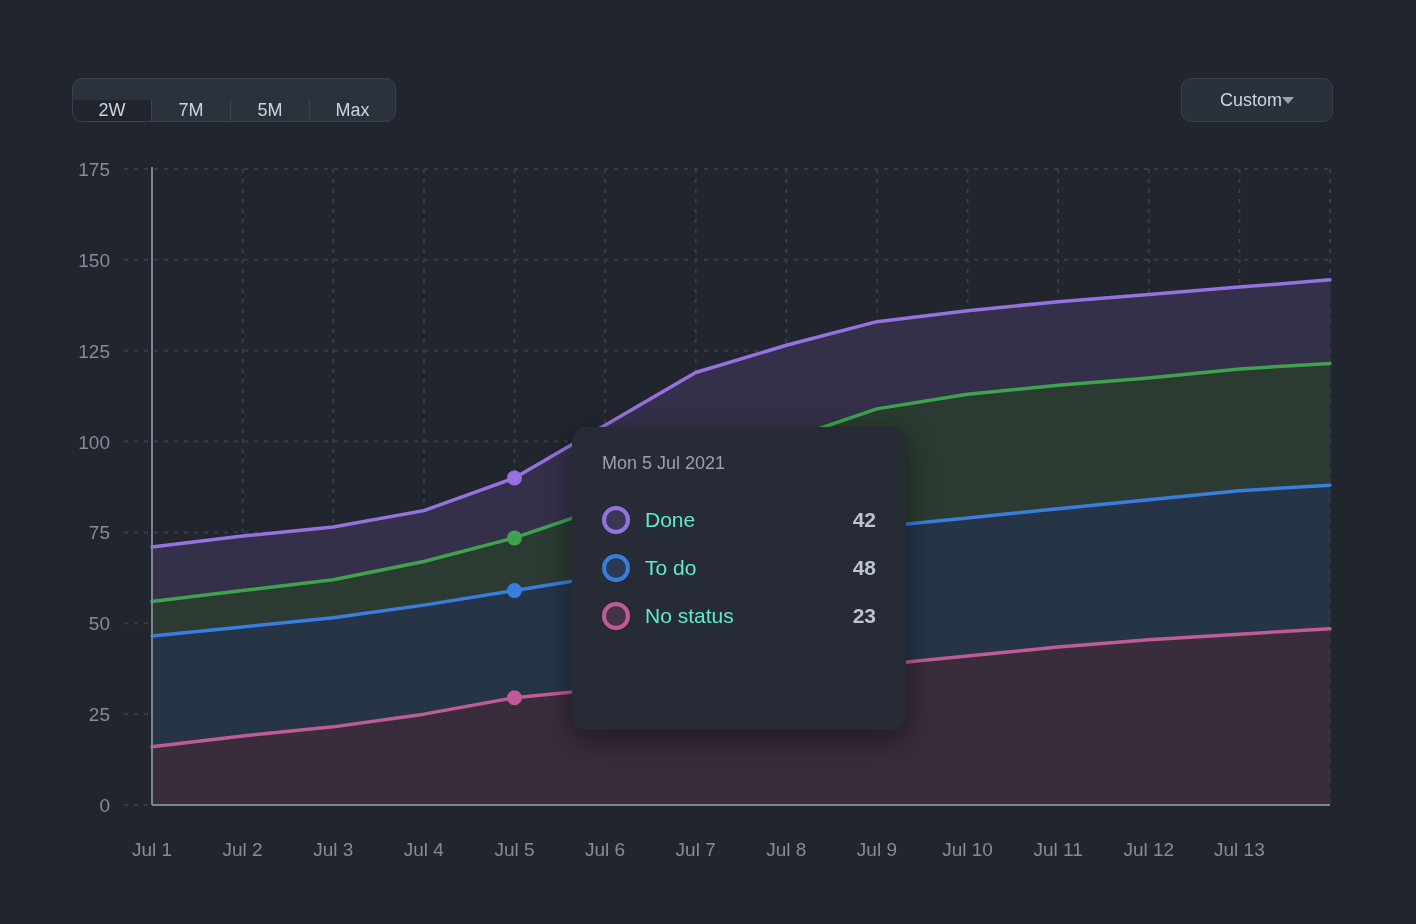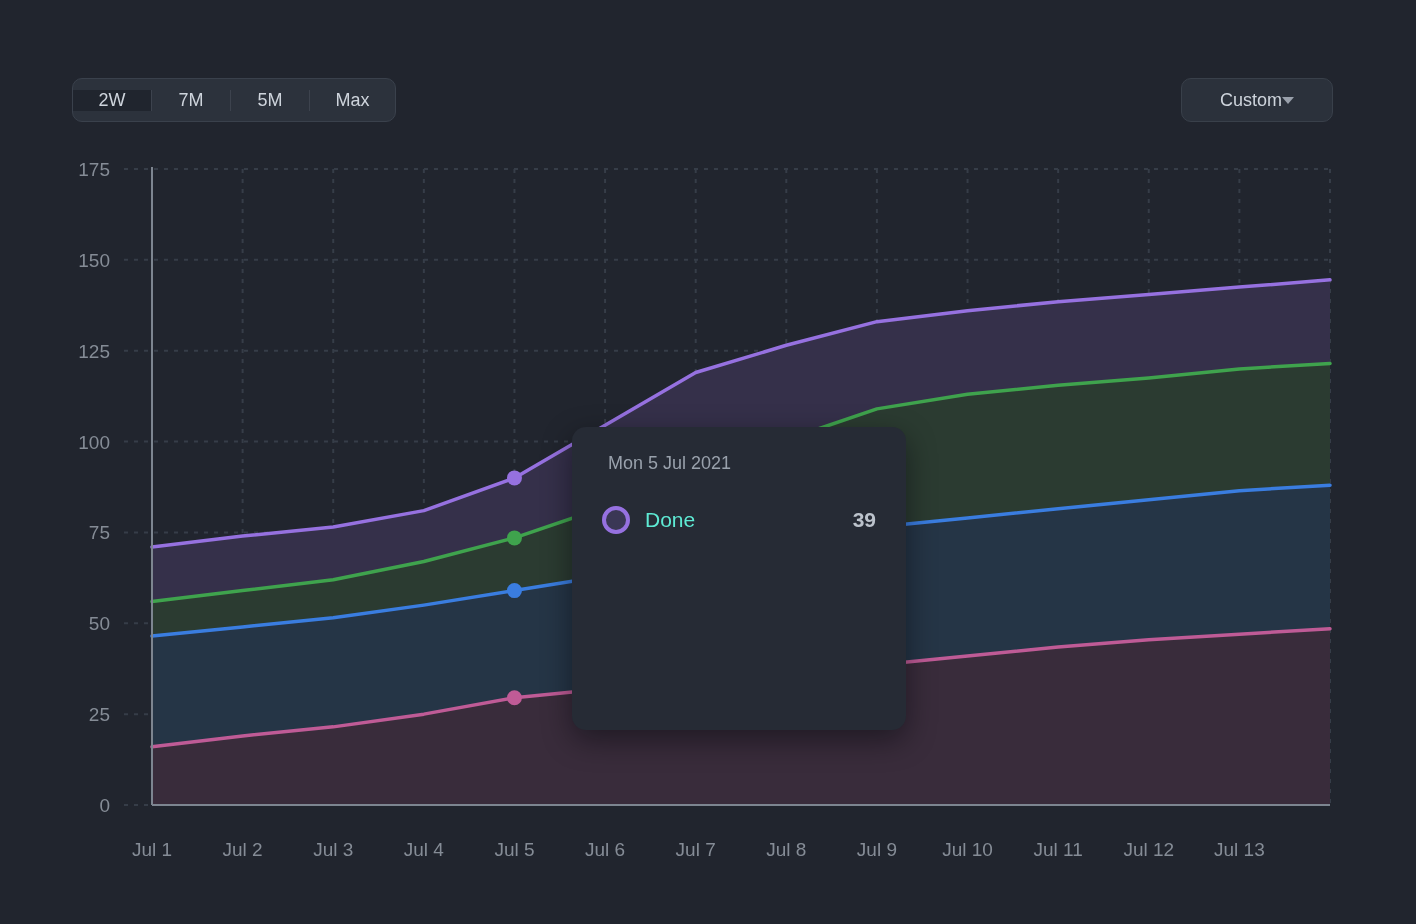--- a/index.html
+++ b/index.html
@@ -5,21 +5,21 @@
   html,body{margin:0;padding:0;}
   body{
     width:1416px;height:924px;position:relative;overflow:hidden;
     background:#21252e;
     font-family:"Liberation Sans", sans-serif;
     -webkit-font-smoothing:antialiased;
   }
   
   .range-group{
     position:absolute;left:72px;top:78px;height:44px;
-    display:flex;align-items:center;
+    display:flex;align-items:flex-end;
     background:#2c323c;border:1px solid #3a414c;border-radius:10px;
     box-sizing:border-box;overflow:hidden;
   }
   .range-btn{
     min-width:79px;padding:0 2px;border:none;background:transparent;cursor:pointer;
     color:#ced4dc;font-size:18px;font-weight:500;font-family:inherit;
     display:flex;align-items:center;justify-content:center;
     border-right:1px solid #3d434e;
   }
   .range-btn:last-child{border-right:none;min-width:85px;}
@@ -38,21 +38,21 @@
   
   #chart-svg{position:absolute;left:0;top:0;}
   #chart-svg text{font-family:"Liberation Sans", sans-serif;font-size:19px;fill:#858c96;}
   
   .tooltip{
     position:absolute;left:572px;top:427px;width:334px;height:303px;
     background:#262b35;border-radius:14px;box-sizing:border-box;
     box-shadow:0 10px 30px rgba(1,4,9,0.45);
     padding:26px 30px 24px 30px;
   }
-  .tt-date{color:#99a1ac;font-size:18px;font-weight:500;margin-bottom:22px;margin-left:6px;}
+  .tt-date{color:#99a1ac;font-size:18px;font-weight:500;margin-bottom:22px;}
   .tt-row{display:flex;align-items:center;height:48px;}
   .tt-ring{
     width:20px;height:20px;border-radius:50%;border:4px solid #888;
     flex:0 0 auto;margin-right:15px;background:#2e3340;
   }
   .tt-label{color:#5eead4;font-size:21px;flex:1 1 auto;}
   .tt-value{color:#bcc3cc;font-size:21px;font-weight:600;text-align:right;}
 </style>
 </head>
 <body>
@@ -126,15 +126,25 @@
     <text x="1058.1538461538462" y="856" text-anchor="middle">Jul 11</text>
     <text x="1148.7692307692307" y="856" text-anchor="middle">Jul 12</text>
     <text x="1239.3846153846152" y="856" text-anchor="middle">Jul 13</text>
   </svg>
 
 <div class="tooltip">
   <div class="tt-date">Mon 5 Jul 2021</div>
   <div class="tt-row">
     <span class="tt-ring" style="border-color: rgb(150, 113, 224); background: rgba(150, 113, 224, 0.19);"></span>
     <span class="tt-label">Done</span>
-    <span class="tt-value">39</span>
+    <span class="tt-value">42</span>
+  </div>
+  <div class="tt-row">
+    <span class="tt-ring" style="border-color: rgb(58, 125, 224); background: rgba(58, 125, 224, 0.19);"></span>
+    <span class="tt-label">To do</span>
+    <span class="tt-value">48</span>
+  </div>
+  <div class="tt-row">
+    <span class="tt-ring" style="border-color: rgb(191, 91, 150); background: rgba(191, 91, 150, 0.19);"></span>
+    <span class="tt-label">No status</span>
+    <span class="tt-value">23</span>
   </div>
 </div>
 
 </body></html>

